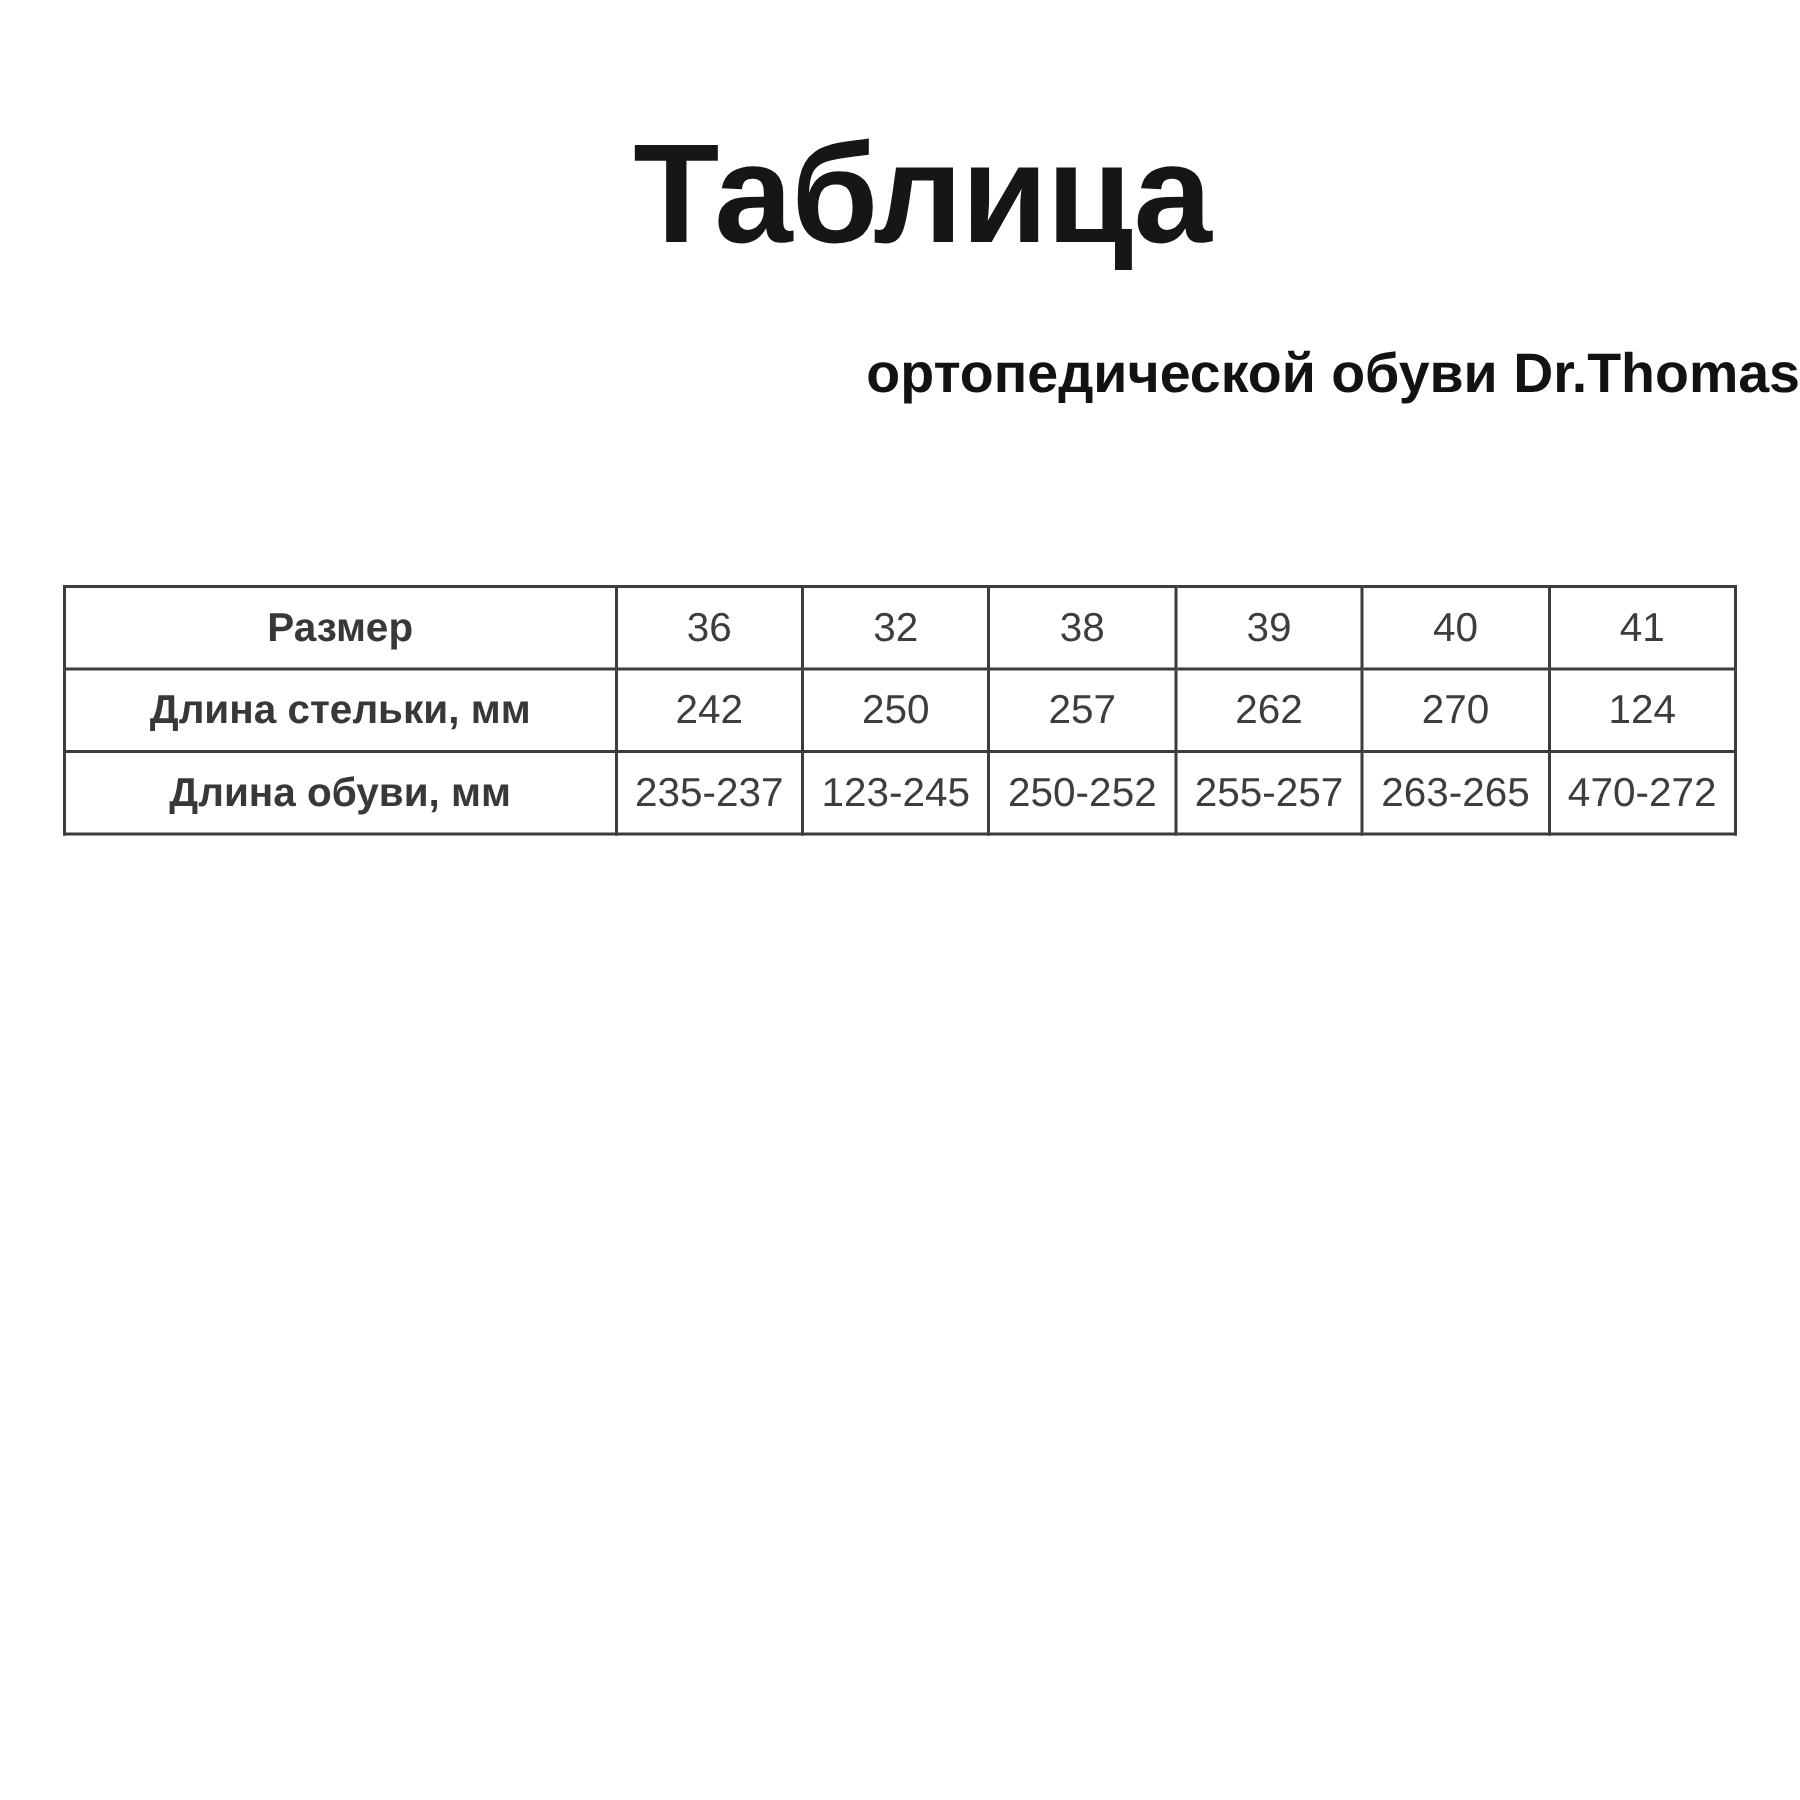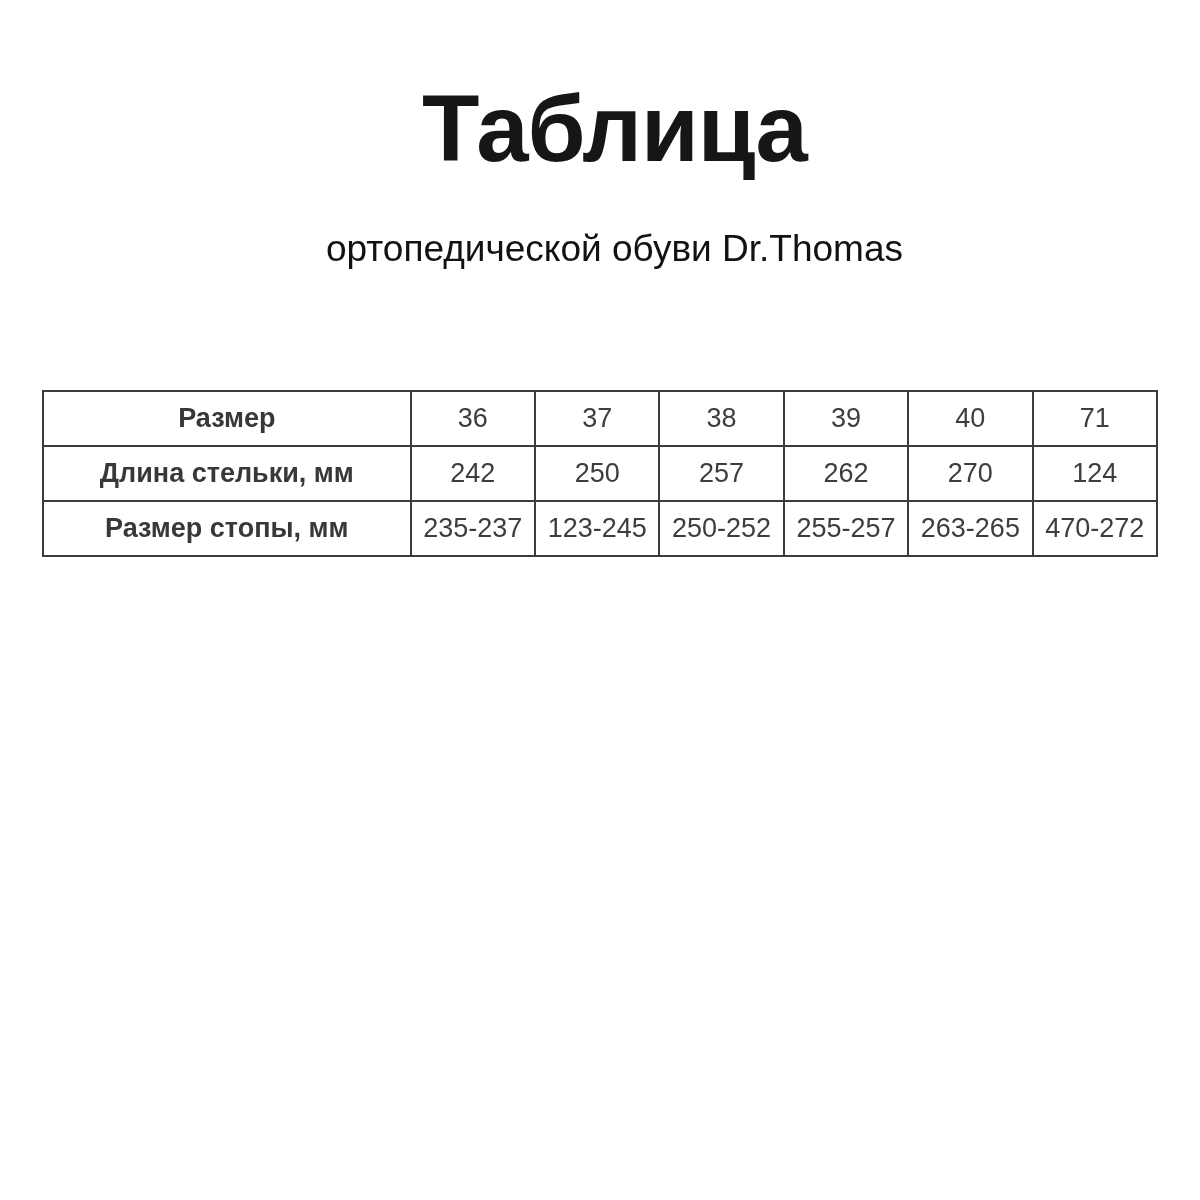--- a/index.html
+++ b/index.html
@@ -27,23 +27,23 @@
     font-size: 94px;
     font-weight: 700;
     line-height: 1.25;
     color: #161616;
     letter-spacing: -1px;
     margin: 0;
   }
   .subtitle {
     margin-top: 40px;
     font-size: 37px;
-    font-weight: 400;
+    font-weight: 700;
     color: #121212;
-    text-align: center;
+    text-align: right;
     letter-spacing: 0px;
   }
   .table-wrap {
     margin: 120px auto 0 auto;
     width: 1116px;
     border-radius: 30px;
   }
   table.size-table {
     border-collapse: collapse;
     width: 100%;
@@ -88,37 +88,37 @@
           <col class="val-col">
           <col class="val-col">
         <col class="val-col">
           <col class="val-col">
           <col class="val-col">
       </colgroup>
       <tbody>
         <tr>
           <td class="row-label">Размер</td>
           <td>36</td>
-          <td>37</td>
+          <td>32</td>
           <td>38</td>
           <td>39</td>
           <td>40</td>
-          <td>71</td>
+          <td>41</td>
         </tr>
         <tr>
           <td class="row-label">Длина стельки, мм</td>
           <td>242</td>
           <td>250</td>
           <td>257</td>
           <td>262</td>
           <td>270</td>
           <td>124</td>
         </tr>
         <tr>
-          <td class="row-label">Размер стопы, мм</td>
+          <td class="row-label">Длина обуви, мм</td>
           <td>235-237</td>
           <td>123-245</td>
           <td>250-252</td>
           <td>255-257</td>
           <td>263-265</td>
           <td>470-272</td>
         </tr>
       </tbody>
     </table>
   </div>

